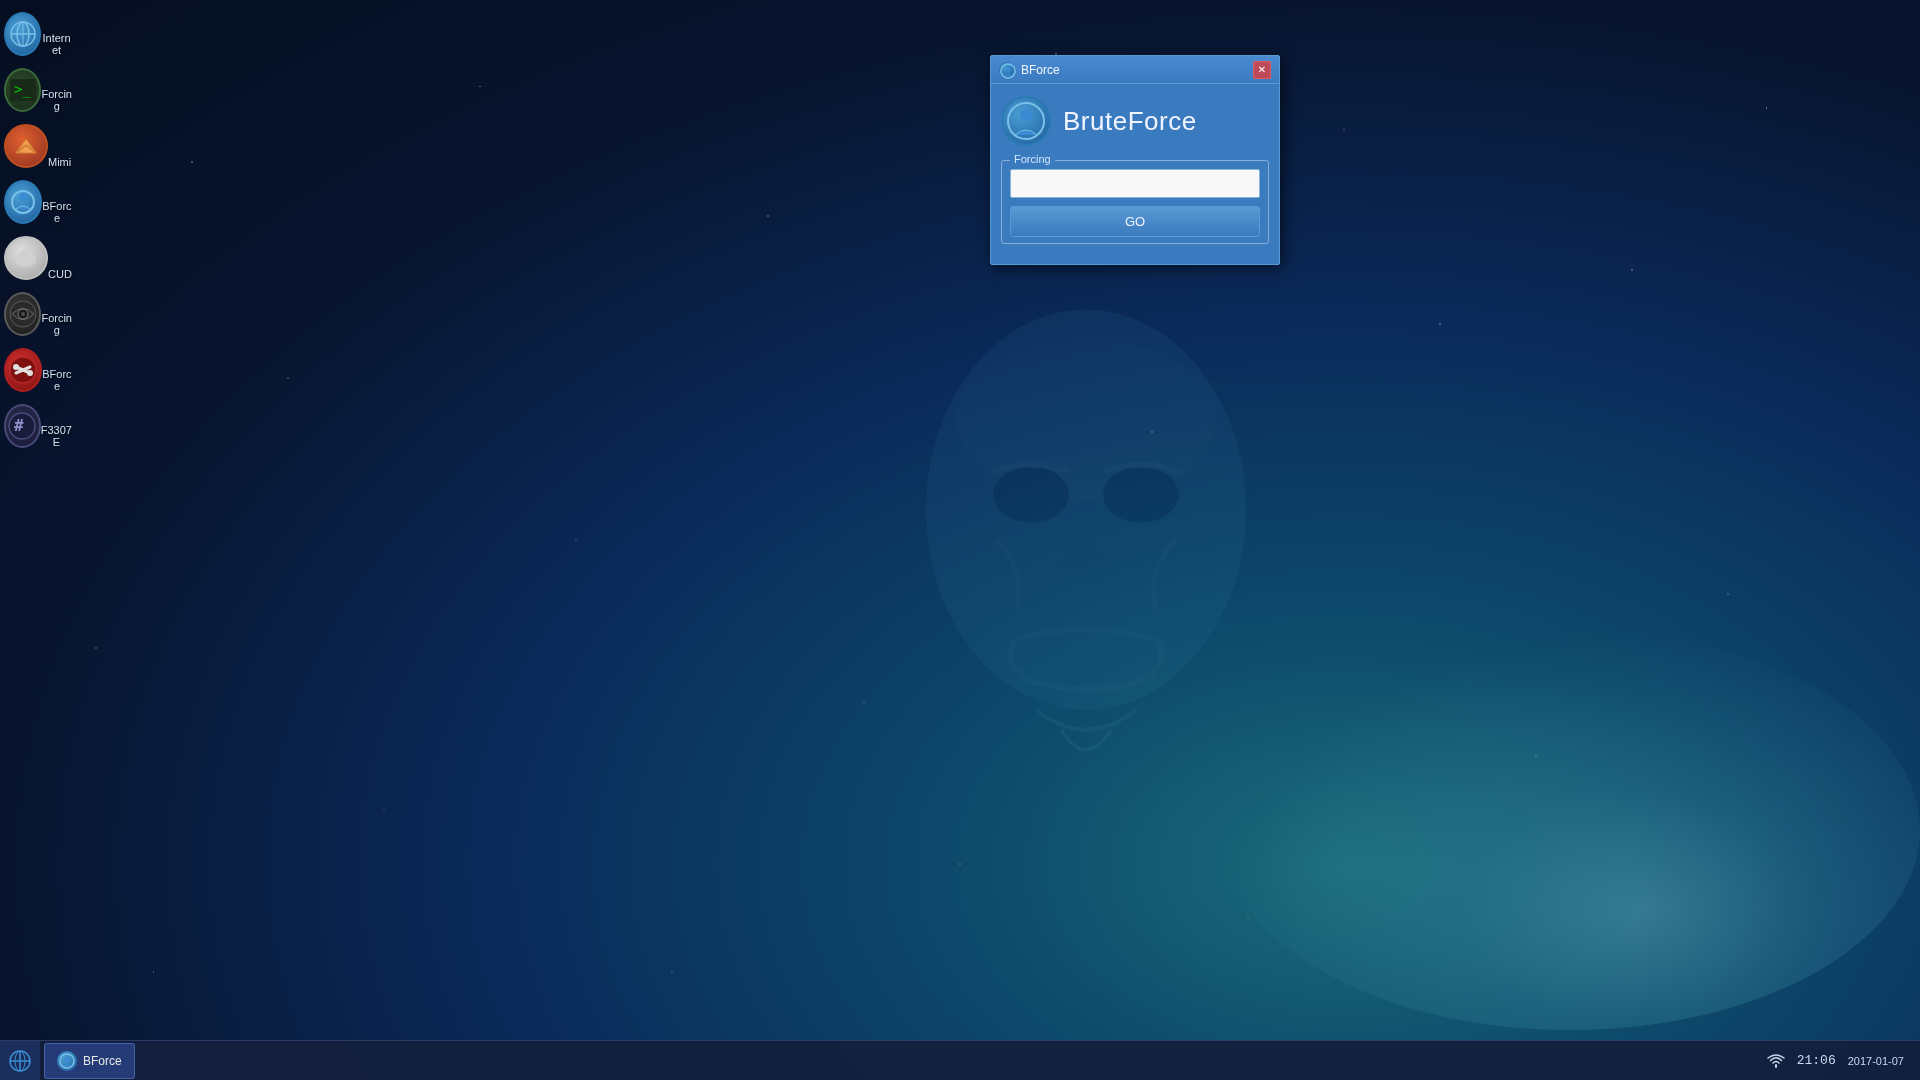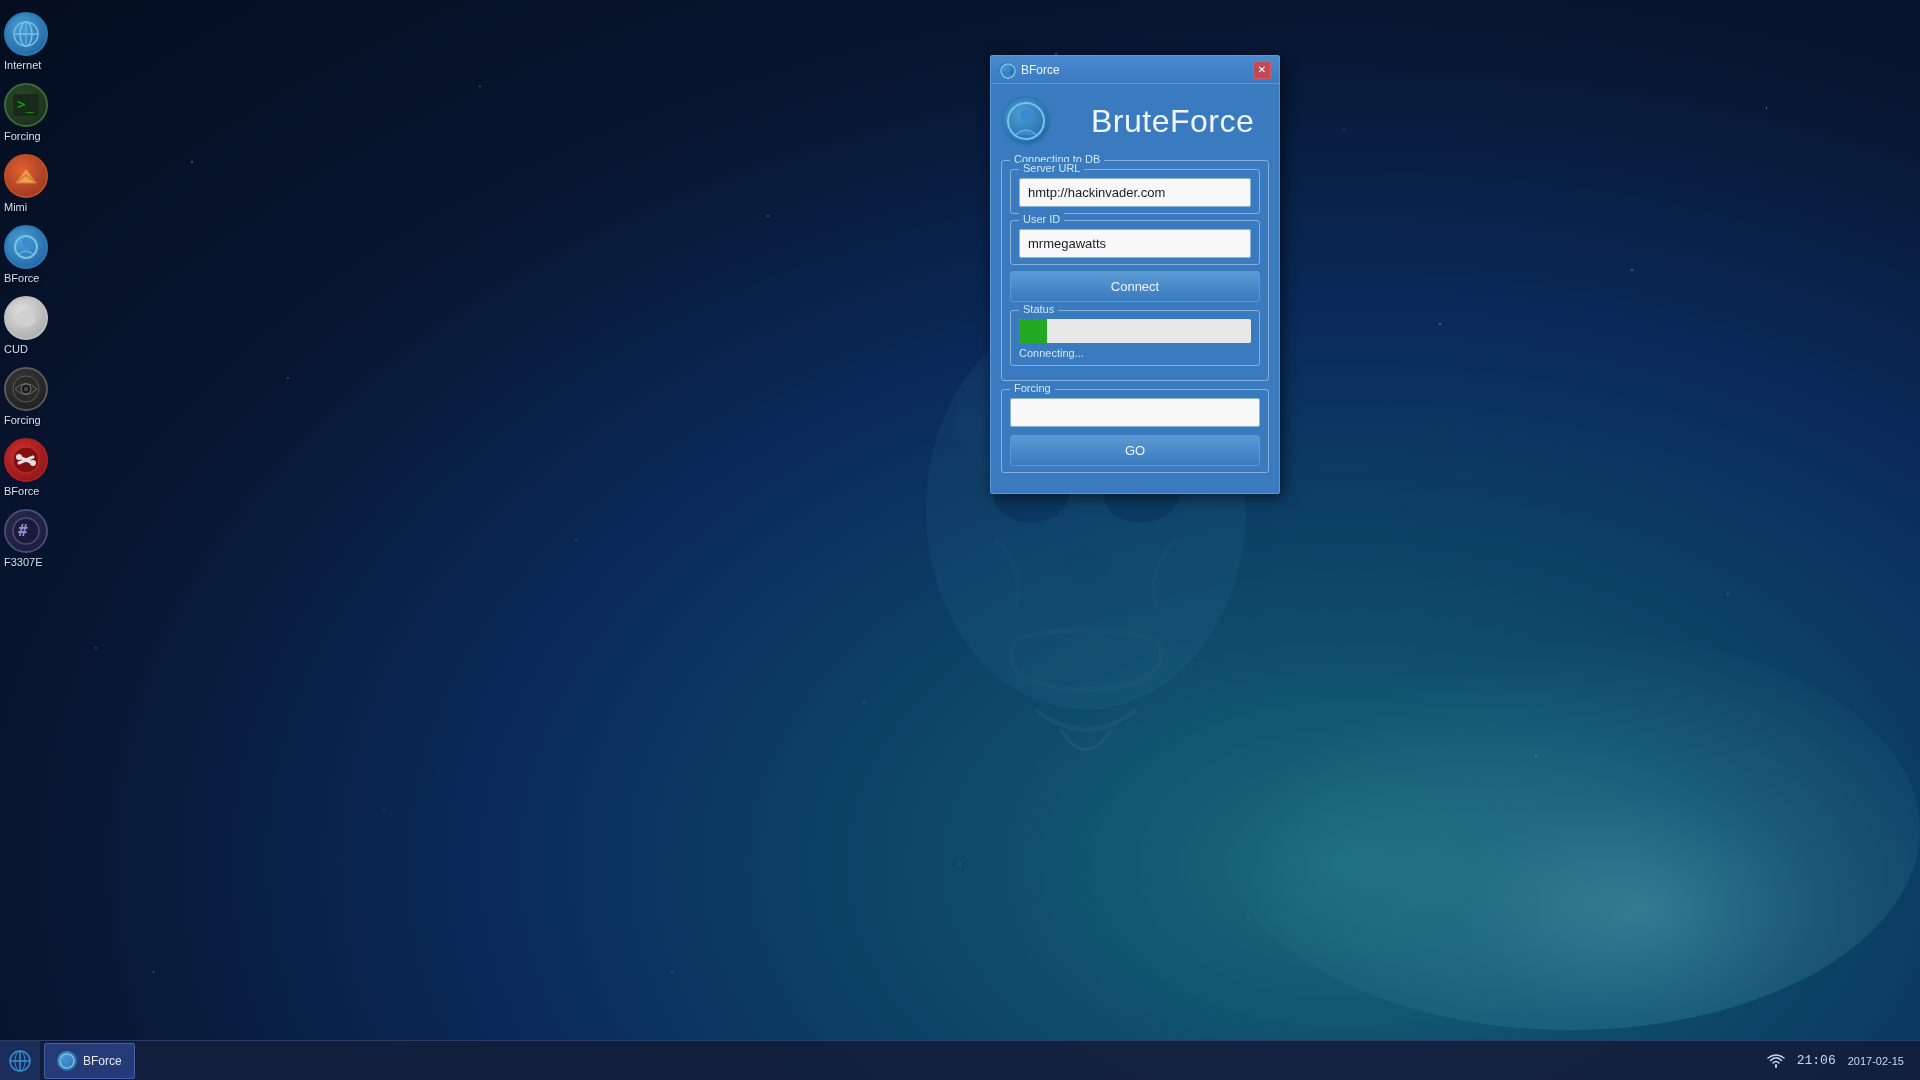--- a/index.html
+++ b/index.html
@@ -134,22 +134,22 @@
       left: 0;
       width: 80px;
       padding: 8px 0;
       display: flex;
       flex-direction: column;
       gap: 4px;
     }
 
     .desktop-icon {
       display: flex;
-      flex-direction: column;
-      align-items: flex-start;
+      flex-direction: row;
+      align-items: flex-end;
       padding: 4px;
       cursor: pointer;
       border-radius: 4px;
       width: 76px;
     }
 
     .desktop-icon-img {
       width: 44px;
       height: 44px;
       border-radius: 50%;
@@ -290,25 +290,24 @@
       border: 2px solid #2a7ab4;
       display: flex;
       align-items: center;
       justify-content: center;
       font-size: 22px;
       color: #c0d8f0;
       flex-shrink: 0;
     }
 
     .app-header-title {
-      font-size: 32px;
+      font-size: 26px;
       font-weight: 400;
       color: #f0f4ff;
       letter-spacing: 0.5px;
-      margin-left: 28px;
     }
 
     
     .group-box {
       border: 1px solid rgba(255,255,255,0.4);
       border-radius: 3px;
       margin-bottom: 8px;
       padding: 8px 8px 6px;
       position: relative;
     }
@@ -549,47 +548,20 @@
       <div class="app-header-icon">
         <svg width="40" height="40" viewBox="0 0 40 40">
           <circle cx="20" cy="20" r="18" fill="none" stroke="#7ac0e8" stroke-width="2"></circle>
           <circle cx="20" cy="14" r="6" fill="#3a8ad4"></circle>
           <path d="M9 34 Q20 24 31 34" fill="#3a8ad4" stroke="#7ac0e8" stroke-width="1"></path>
         </svg>
       </div>
       <span class="app-header-title">BruteForce</span>
     </div>
 
-    <div class="group-box">
-      <span class="group-label">Connecting to DB</span>
-
-      
-      <div class="group-box" style="margin-bottom: 6px;">
-        <span class="group-label">Server URL</span>
-        <input type="text" class="form-input" value="hmtp://hackinvader.com" style="">
-      </div>
-
-      
-      <div class="group-box" style="margin-bottom: 6px;">
-        <span class="group-label">User ID</span>
-        <input type="text" class="form-input" value="mrmegawatts" style="">
-      </div>
-
-      
-      <button class="form-button">Connect</button>
-
-      
-      <div class="group-box">
-        <span class="group-label">Status</span>
-        <div class="status-bar">
-          <div class="status-bar-fill"></div>
-        </div>
-        <div class="status-text">Connecting...</div>
-      </div>
-    </div>
 
     <div class="group-box">
       <span class="group-label">Forcing</span>
       <input type="text" class="forcing-input" style="margin-bottom: 8px;">
       <button class="form-button" style="margin-bottom:0;">GO</button>
     </div>
 
   </div>
 </div>
 
@@ -618,15 +590,15 @@
   <div class="taskbar-right">
     <div class="wifi-icon">
       <svg width="18" height="16" viewBox="0 0 18 16" fill="#c8d8f0">
         <path d="M9 12 L9 14" stroke="#c8d8f0" stroke-width="2" stroke-linecap="round"></path>
         <path d="M6 10 Q9 7 12 10" fill="none" stroke="#c8d8f0" stroke-width="1.5" stroke-linecap="round"></path>
         <path d="M3.5 7.5 Q9 2 14.5 7.5" fill="none" stroke="#c8d8f0" stroke-width="1.5" stroke-linecap="round"></path>
         <path d="M1 5 Q9 -1 17 5" fill="none" stroke="#c8d8f0" stroke-width="1.5" stroke-linecap="round"></path>
       </svg>
     </div>
     <div style="font-size:13px;font-family:Liberation Mono, monospace;">21:06</div>
-    <div style="font-size:11px;">2017-02-15</div>
+    <div style="font-size:11px;">2017-01-07</div>
   </div>
 </div>
 
 </body></html>

